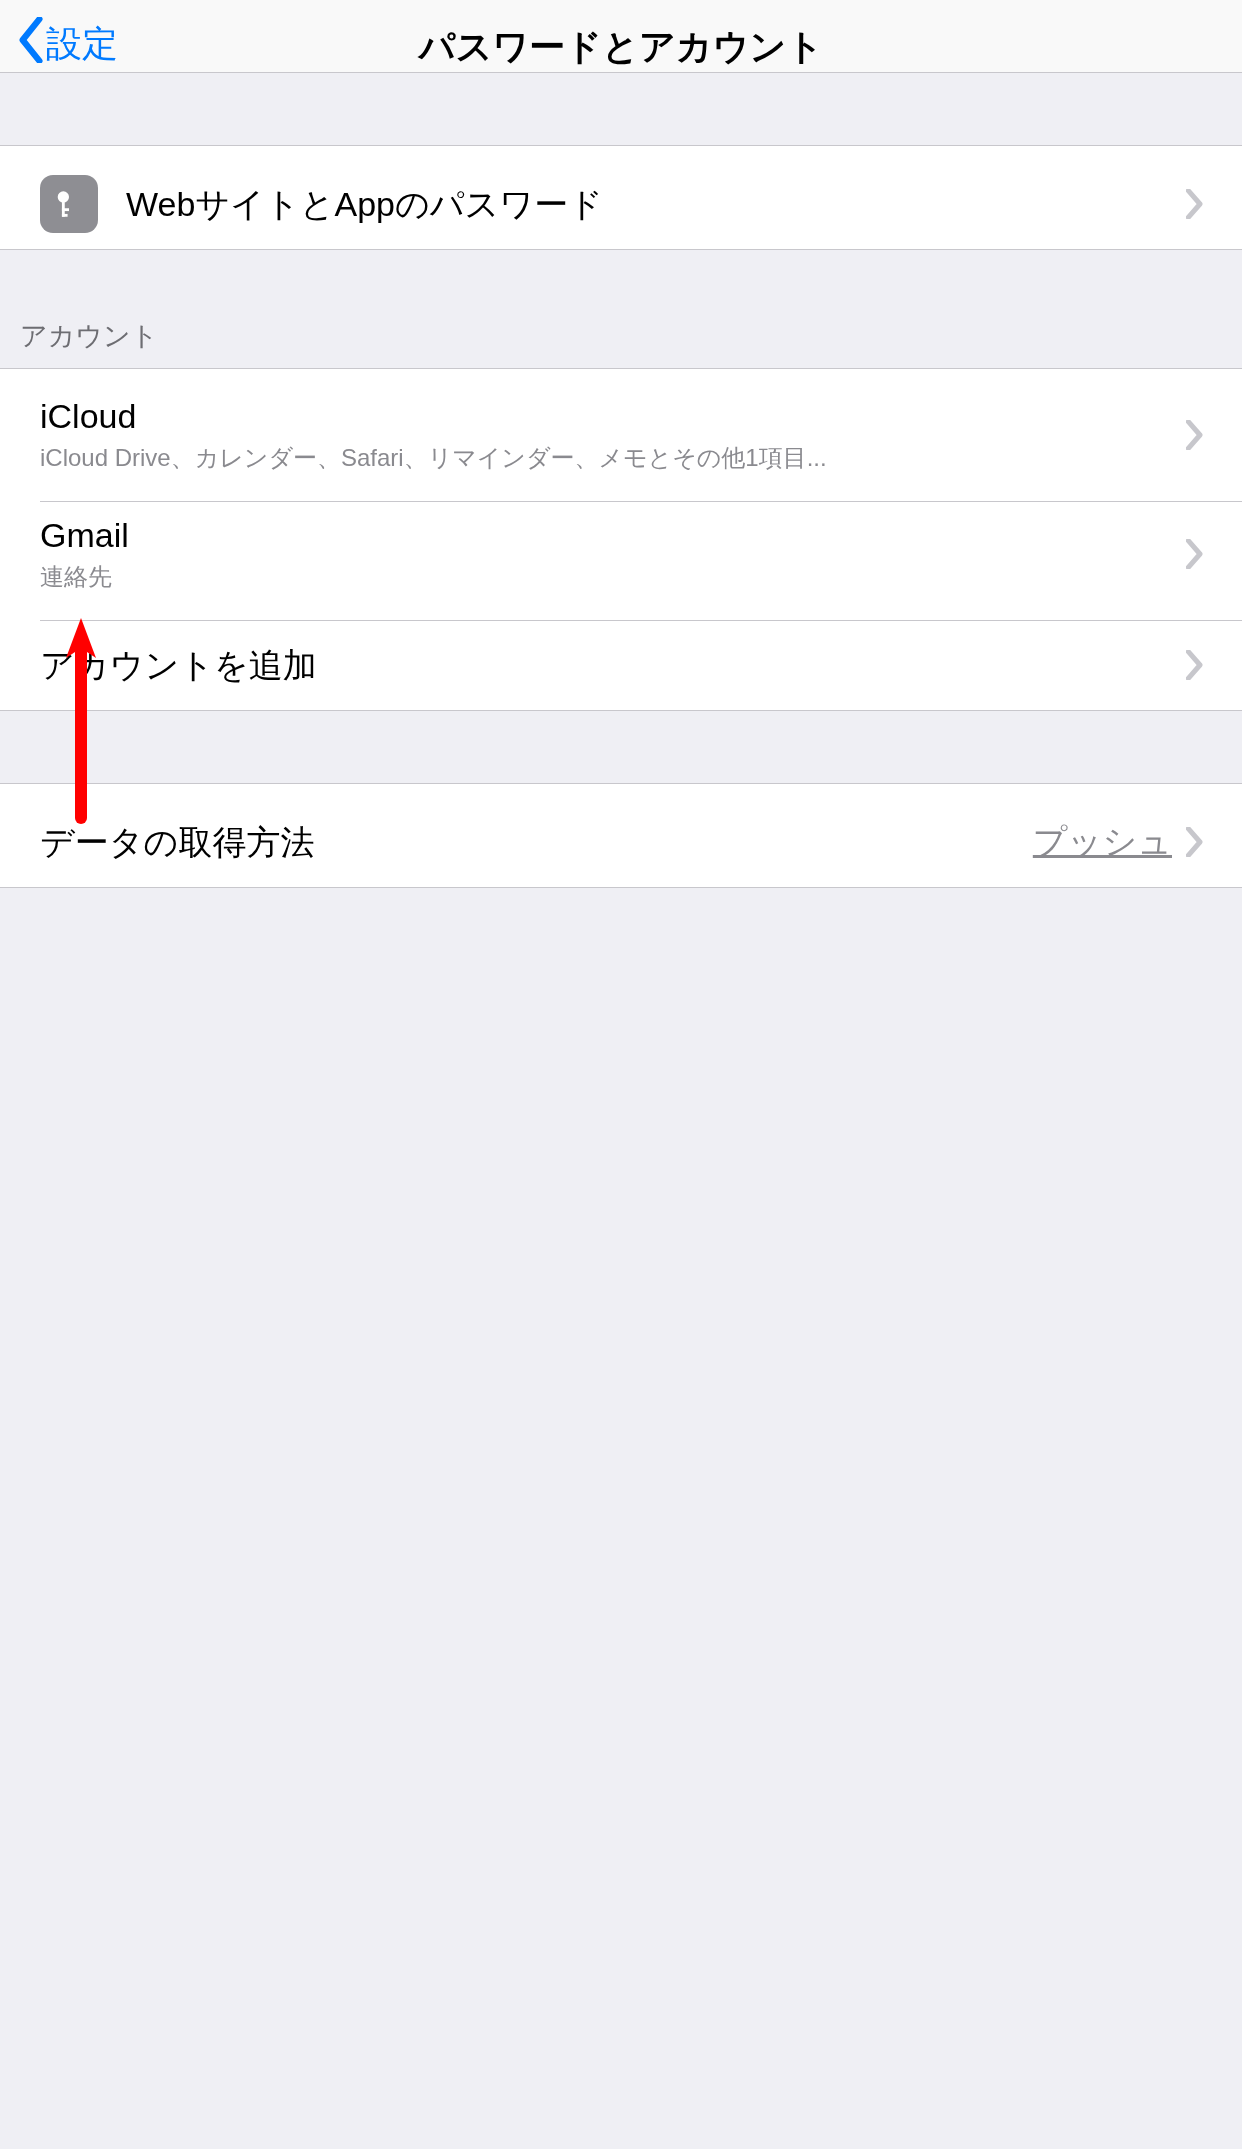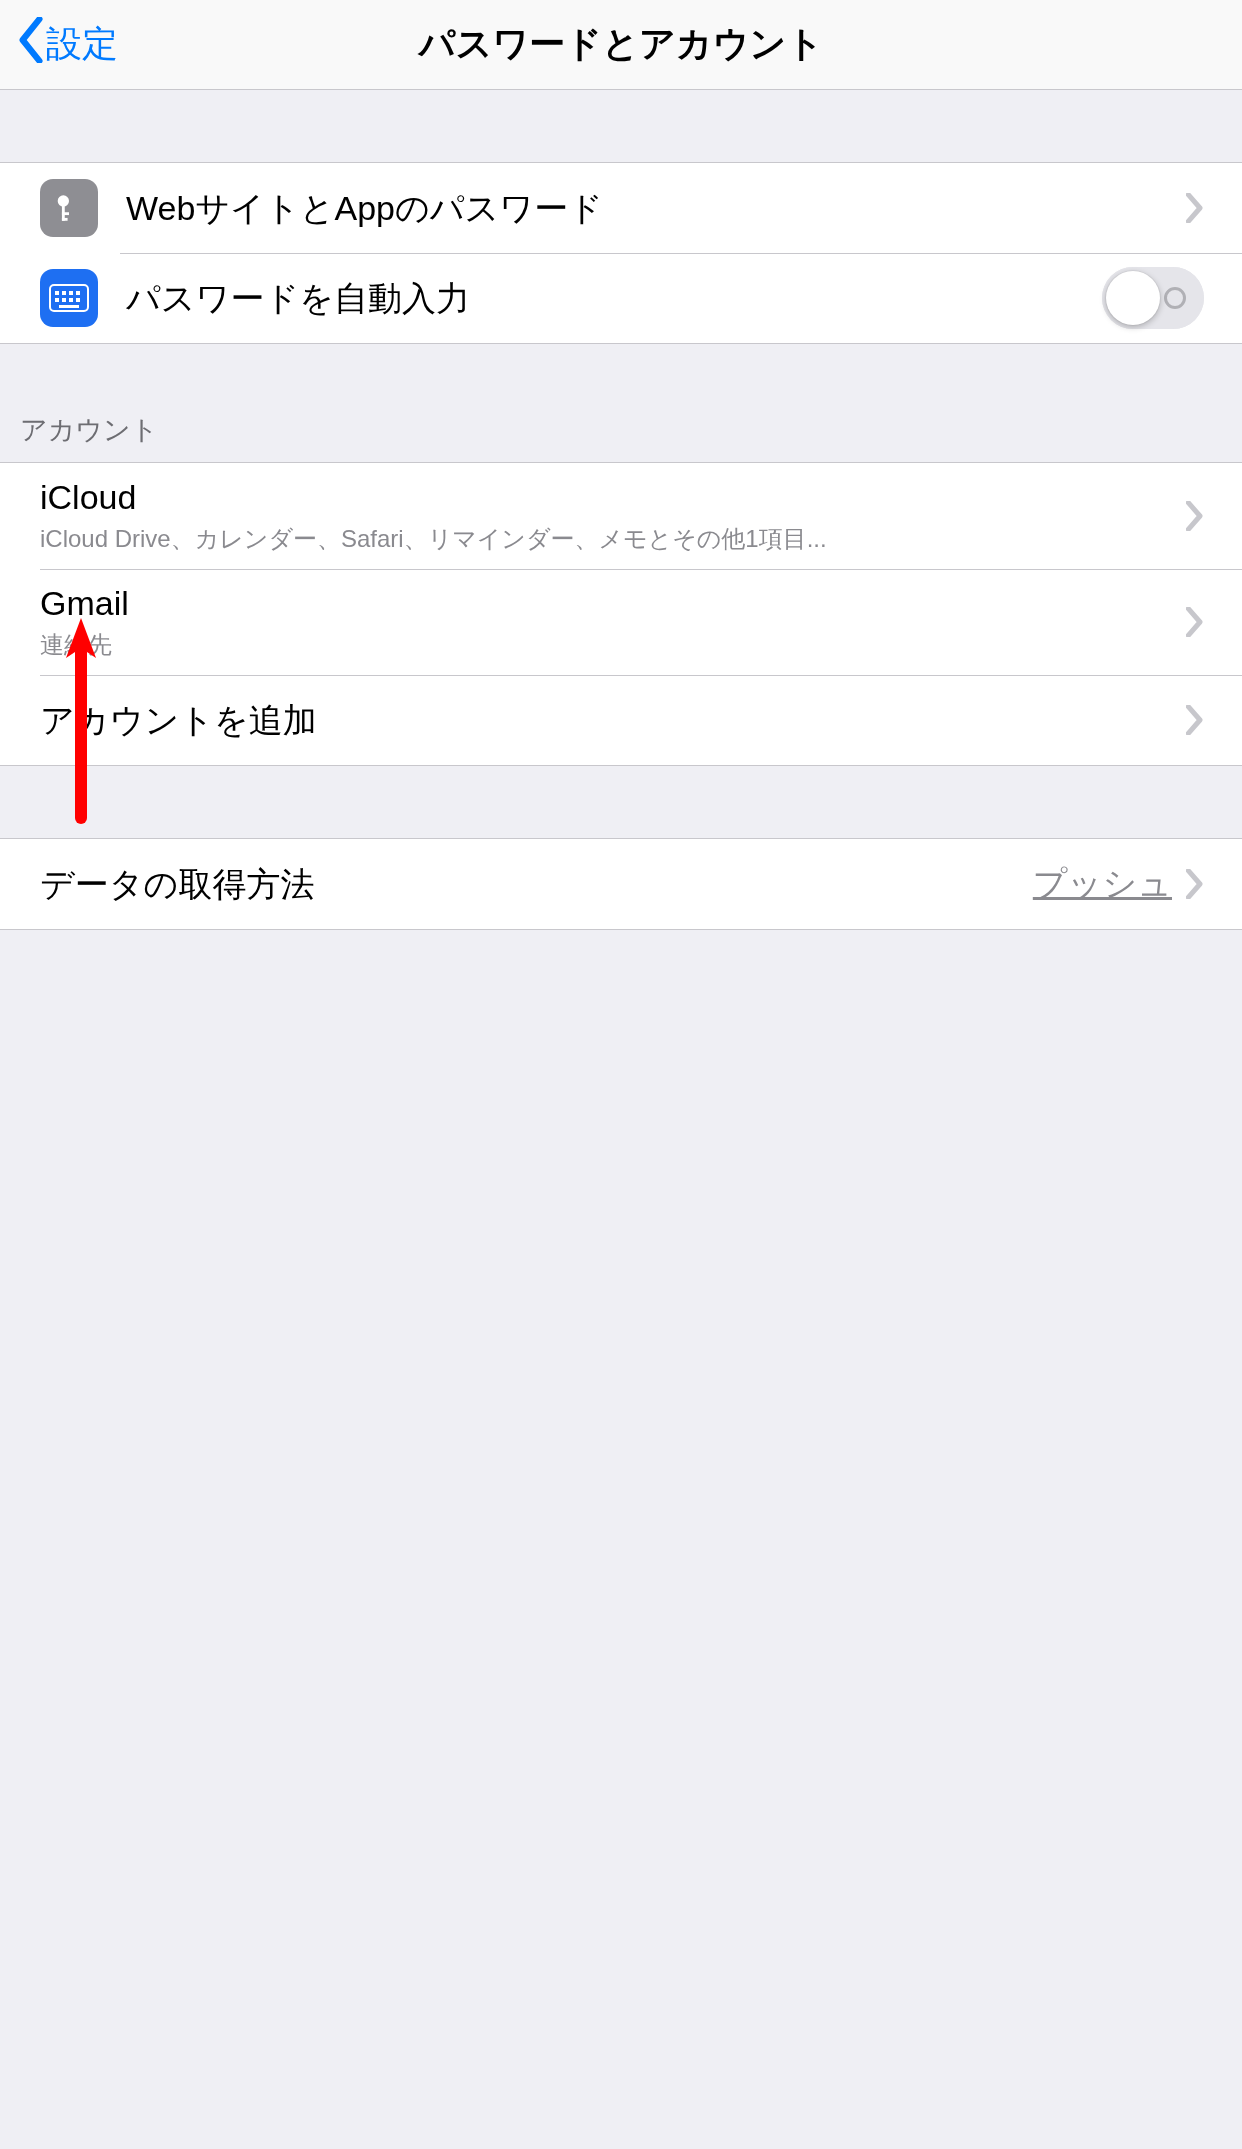--- a/index.html
+++ b/index.html
@@ -5,41 +5,41 @@
     * { margin:0; padding:0; box-sizing:border-box; -webkit-font-smoothing:antialiased; }
     html,body{height:100%;}
     body{
       width:1242px; height:2149px;
       font-family:-apple-system,"Hiragino Sans","Hiragino Kaku Gothic ProN",sans-serif;
       background:#efeff4; color:#000; position:relative;
     }
 
     
     .navbar{
-      height:90px; background:#f9f9f9; border-bottom:1px solid #c8c7cc;
-      display:flex; align-items:center; position:relative;
+      height:73px; background:#f9f9f9; border-bottom:1px solid #c8c7cc;
+      display:flex; align-items:flex-end; position:relative;
     }
     .back{
       display:flex; align-items:center; gap:2px; color:#007aff; font-size:36px;
       padding-left:18px; cursor:pointer; font-weight:400;
     }
     .back svg{width:26px;height:46px;}
     .nav-title{
       position:absolute; left:0; right:0; text-align:center;
       font-size:36px; font-weight:600; pointer-events:none;
     }
 
     .group{background:#fff; border-top:1px solid #c8c7cc; border-bottom:1px solid #c8c7cc;}
     .group-header{
       font-size:27px; color:#6d6d72; padding:14px 20px 14px; letter-spacing:0;
     }
 
     .cell{
       display:flex; align-items:center; min-height:90px; padding:0 38px 0 40px;
-      position:relative; background:#fff;
+      position:relative; background:#fff;margin-top:13px;
     }
     .cell + .cell::before,
     .cell.sep::before{
       content:""; position:absolute; top:0; left:120px; right:0; height:1px; background:#c8c7cc;
     }
     .cell.full-sep::before{left:40px;}
     .cell.no-sep::before{display:none;}
     .icon-box{
       width:58px;height:58px;border-radius:13px;margin-right:28px;
       display:flex;align-items:center;justify-content:center;flex-shrink:0;
@@ -99,41 +99,20 @@
       </svg>
     </div>
     <div class="label">WebサイトとAppのパスワード</div>
     <span class="chev">
       <svg viewBox="0 0 10 18" fill="none">
           <path d="M1 1l7 8-7 8" stroke="#c7c7cc" stroke-width="3" stroke-linecap="round" stroke-linejoin="round"></path>
         </svg>
     </span>
   </div>
 
-  <div class="cell sep">
-    <div class="icon-box icon-kbd">
-      <svg width="40" height="28" viewBox="0 0 40 28" fill="none">
-        <rect x="1" y="1" width="38" height="26" rx="4" stroke="#fff" stroke-width="2"></rect>
-        <rect x="6" y="7" width="4" height="4" fill="#fff"></rect>
-          <rect x="13" y="7" width="4" height="4" fill="#fff"></rect>
-          <rect x="20" y="7" width="4" height="4" fill="#fff"></rect>
-          <rect x="27" y="7" width="4" height="4" fill="#fff"></rect>
-        <rect x="6" y="14" width="4" height="4" fill="#fff"></rect>
-          <rect x="13" y="14" width="4" height="4" fill="#fff"></rect>
-          <rect x="20" y="14" width="4" height="4" fill="#fff"></rect>
-          <rect x="27" y="14" width="4" height="4" fill="#fff"></rect>
-        <rect x="10" y="21" width="20" height="3" fill="#fff"></rect>
-      </svg>
-    </div>
-    <div class="label">パスワードを自動入力</div>
-    <div class="switch">
-      <div class="ring"></div>
-      <div class="knob"></div>
-    </div>
-  </div>
 
 </div>
 
 <div class="group-header" style="margin-top:54px">アカウント</div>
 
 <div class="group">
 
   <div class="cell no-sep" style="min-height:106px">
     <div class="stack">
       <div class="label">iCloud</div>

